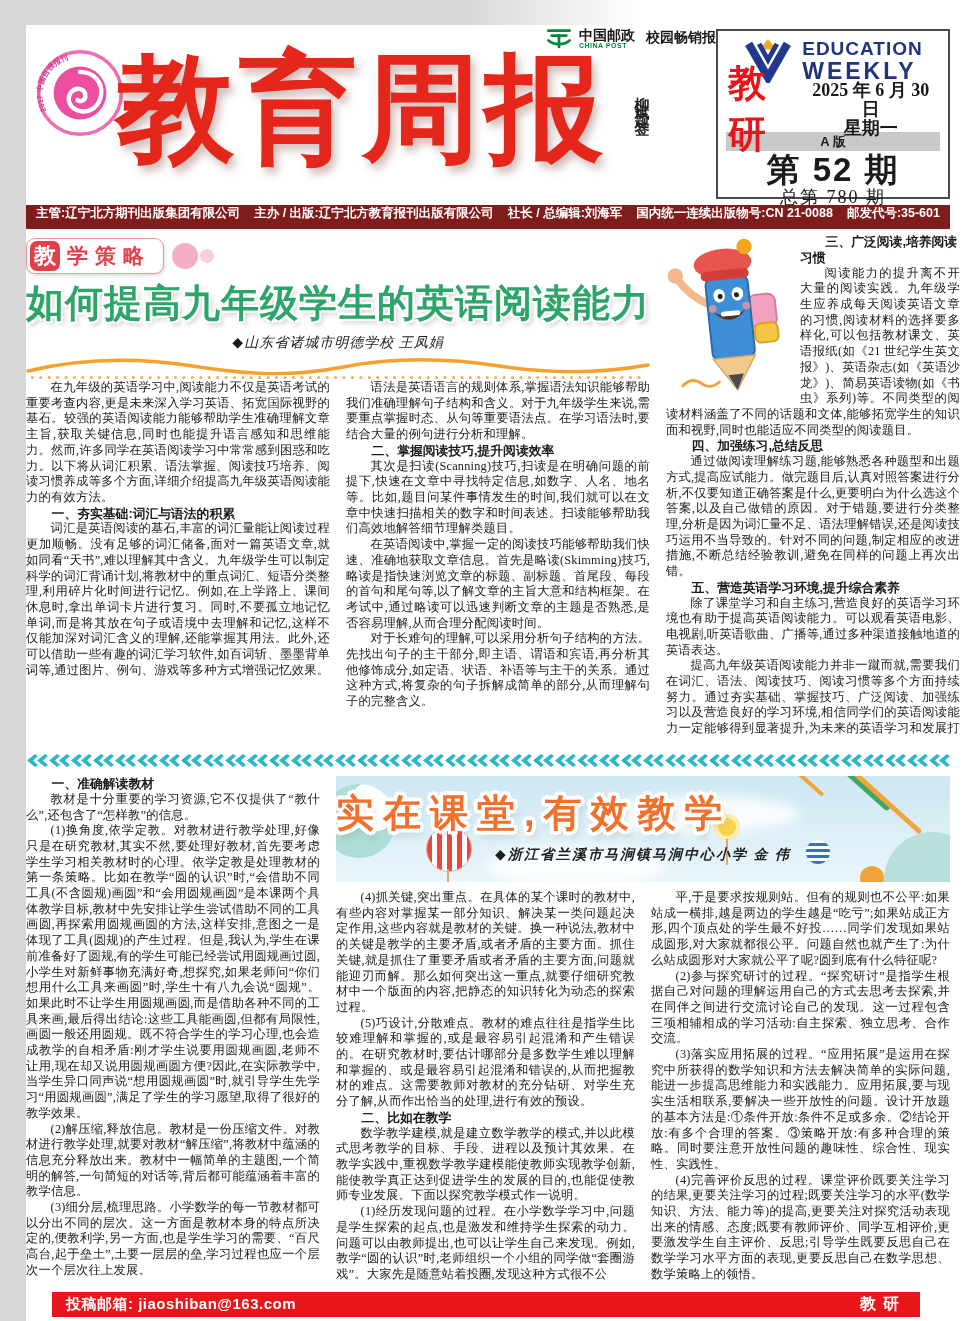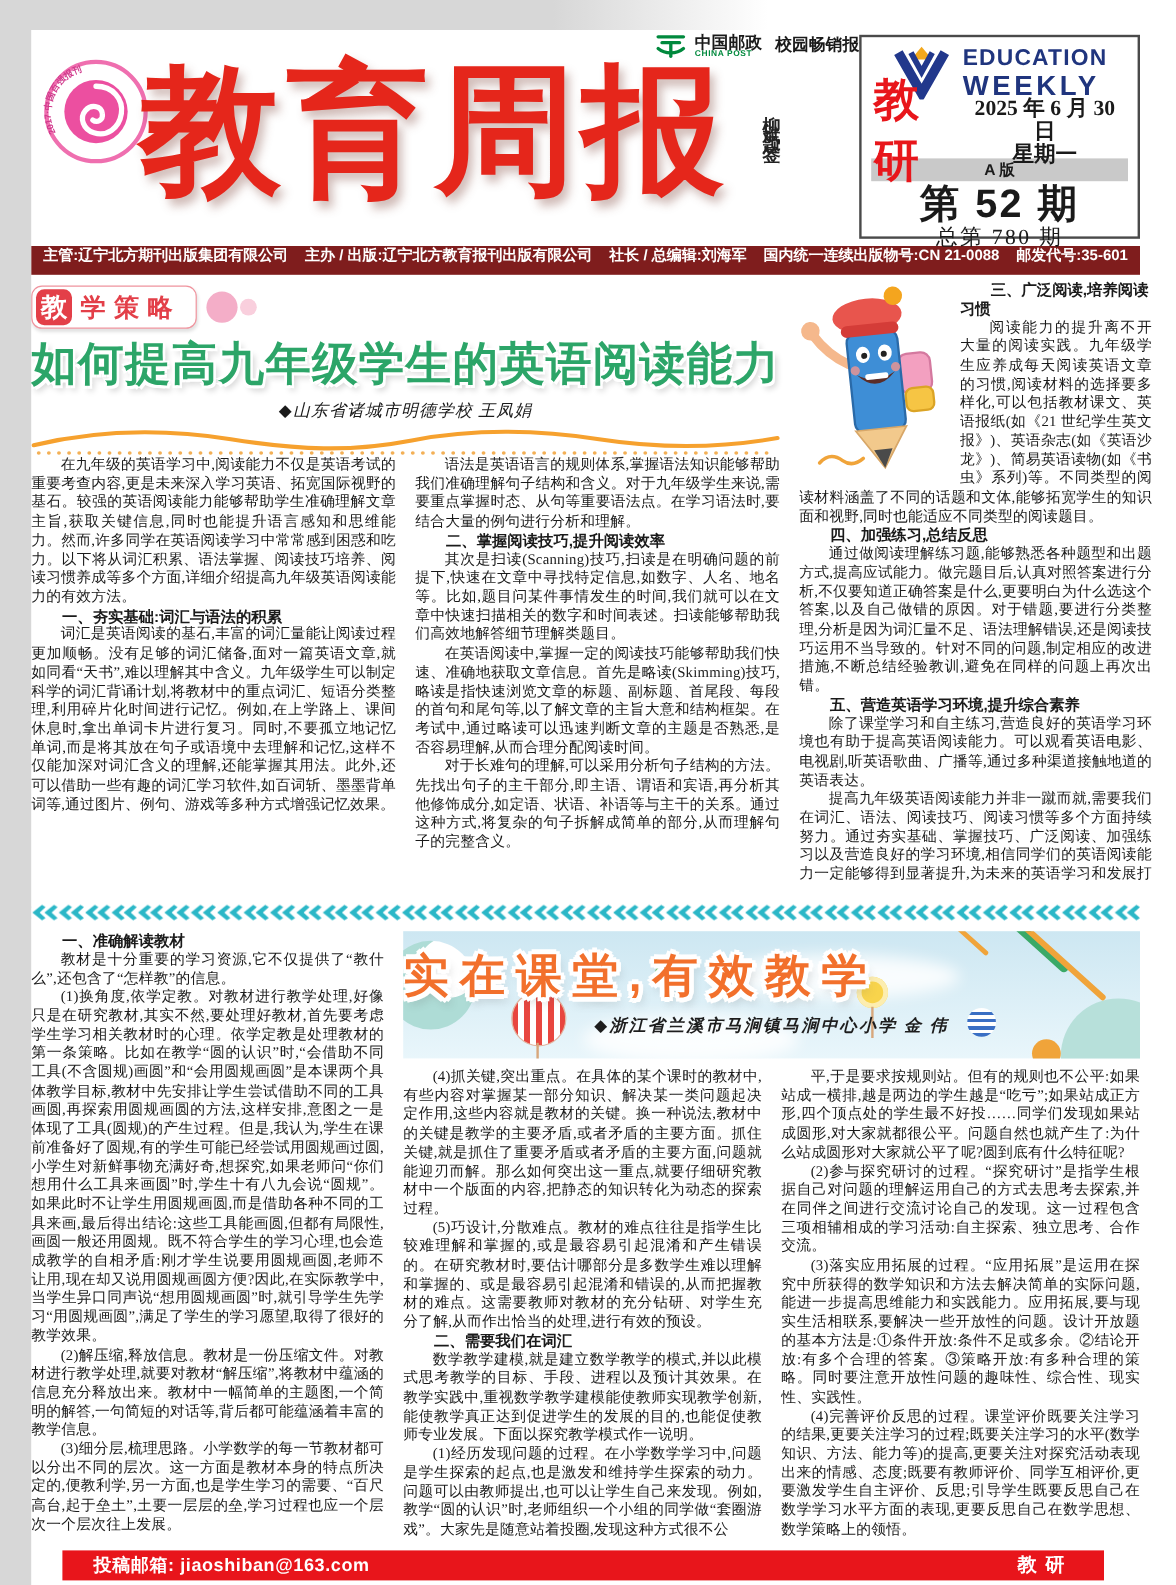--- a/index.html
+++ b/index.html
@@ -91,21 +91,21 @@
              background:repeating-linear-gradient(0deg,#3a6fc4 0 3px,#fff 3px 6px)}
   .ball-grn{left:210px;top:28px;width:13px;height:13px;border-radius:50%;background:#7cc576}
   .ball-org{right:66px;bottom:-8px;width:24px;height:24px;border-radius:50%;background:#f0a43a}
   .cloud{background:#fff;opacity:.85;border-radius:50%;filter:blur(6px)}
   .cl1{left:150px;top:70px;width:180px;height:40px}
   .cl2{right:150px;top:20px;width:200px;height:36px}
   .a2-cols{display:grid;grid-template-columns:1fr 1fr;gap:16px;margin-top:8px;height:424px;overflow:hidden}
 
   
   .footer{position:absolute;left:26px;right:30px;bottom:4px;height:25px;background:#e8151b;
-          display:flex;align-items:center;justify-content:space-between;padding:0 26px;color:#fff}
+          display:flex;align-items:center;justify-content:space-between;padding:0 14px;color:#fff}
   .footer-email{font:700 15px "Liberation Sans",sans-serif;letter-spacing:.5px}
   .footer-sec{font:900 16px "Liberation Sans",sans-serif;letter-spacing:7px}
 </style>
 </head>
 <body>
 
 <div class="edge-left"></div>
 <div class="edge-top"></div>
 
 <div class="page">
@@ -280,21 +280,21 @@
         <div class="b-shape ball-blue"></div>
         <div class="b-shape ball-grn"></div>
         <div class="b-shape ball-org"></div>
         <div class="banner-title">实在课堂,有效教学</div>
         <div class="banner-byline">◆浙江省兰溪市马涧镇马涧中心小学  金 伟</div>
       </div>
       <div class="a2-cols">
         <div>
             <p class="bp">(4)抓关键,突出重点。在具体的某个课时的教材中,有些内容对掌握某一部分知识、解决某一类问题起决定作用,这些内容就是教材的关键。换一种说法,教材中的关键是教学的主要矛盾,或者矛盾的主要方面。抓住关键,就是抓住了重要矛盾或者矛盾的主要方面,问题就能迎刃而解。那么如何突出这一重点,就要仔细研究教材中一个版面的内容,把静态的知识转化为动态的探索过程。</p>
             <p class="bp">(5)巧设计,分散难点。教材的难点往往是指学生比较难理解和掌握的,或是最容易引起混淆和产生错误的。在研究教材时,要估计哪部分是多数学生难以理解和掌握的、或是最容易引起混淆和错误的,从而把握教材的难点。这需要教师对教材的充分钻研、对学生充分了解,从而作出恰当的处理,进行有效的预设。</p>
-            <p class="bh">二、需要我们在词汇</p>
+            <p class="bh">二、比如在教学</p>
             <p class="bp">数学教学建模,就是建立数学教学的模式,并以此模式思考教学的目标、手段、进程以及预计其效果。在教学实践中,重视数学教学建模能使教师实现教学创新,能使教学真正达到促进学生的发展的目的,也能促使教师专业发展。下面以探究教学模式作一说明。</p>
             <p class="bp">(1)经历发现问题的过程。在小学数学学习中,问题是学生探索的起点,也是激发和维持学生探索的动力。问题可以由教师提出,也可以让学生自己来发现。例如,教学“圆的认识”时,老师组织一个小组的同学做“套圈游戏”。大家先是随意站着投圈,发现这种方式很不公</p>
           </div>
         <div>
             <p class="bp">平,于是要求按规则站。但有的规则也不公平:如果站成一横排,越是两边的学生越是“吃亏”;如果站成正方形,四个顶点处的学生最不好投……同学们发现如果站成圆形,对大家就都很公平。问题自然也就产生了:为什么站成圆形对大家就公平了呢?圆到底有什么特征呢?</p>
             <p class="bp">(2)参与探究研讨的过程。“探究研讨”是指学生根据自己对问题的理解运用自己的方式去思考去探索,并在同伴之间进行交流讨论自己的发现。这一过程包含三项相辅相成的学习活动:自主探索、独立思考、合作交流。</p>
             <p class="bp">(3)落实应用拓展的过程。“应用拓展”是运用在探究中所获得的数学知识和方法去解决简单的实际问题,能进一步提高思维能力和实践能力。应用拓展,要与现实生活相联系,要解决一些开放性的问题。设计开放题的基本方法是:①条件开放:条件不足或多余。②结论开放:有多个合理的答案。③策略开放:有多种合理的策略。同时要注意开放性问题的趣味性、综合性、现实性、实践性。</p>
             <p class="bp">(4)完善评价反思的过程。课堂评价既要关注学习的结果,更要关注学习的过程;既要关注学习的水平(数学知识、方法、能力等)的提高,更要关注对探究活动表现出来的情感、态度;既要有教师评价、同学互相评价,更要激发学生自主评价、反思;引导学生既要反思自己在数学学习水平方面的表现,更要反思自己在数学思想、数学策略上的领悟。</p>
           </div>
       </div>

